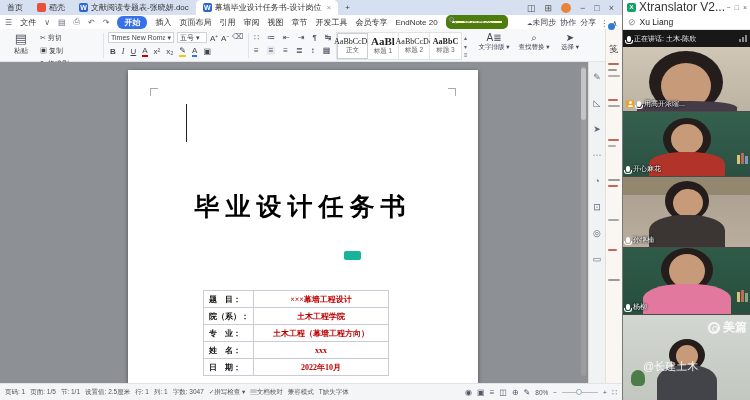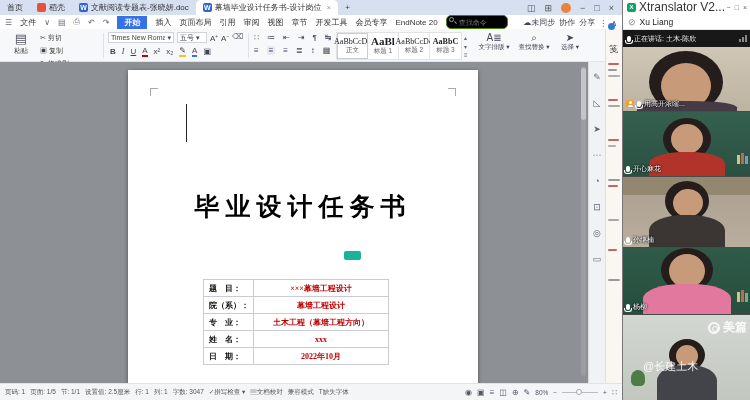--- a/index.html
+++ b/index.html
@@ -14,26 +14,26 @@
   .wicon { width:9px; height:9px; background:#2e66d0; color:#fff; font-size:7px; font-weight:bold; display:inline-flex; align-items:center; justify-content:center; border-radius:2px; flex:none; }
   .docer-ic { width:9px; height:9px; background:#e8503a; border-radius:2px; flex:none; }
   .tab-close { color:#999; font-size:8px; margin-left:2px; }
   .winctl { display:flex; align-items:center; gap:9px; margin-left:auto; padding-right:8px; color:#555; font-size:9px; }
   .avatar { width:10px; height:10px; border-radius:50%; background:#e8833a; }
 
   
   .menubar { left:0; top:15px; width:622px; height:14px; background:#fff; display:flex; align-items:center; font-size:8px; color:#333; padding:0 5px; gap:8px; }
   .mb-ic { color:#667; font-size:8px; }
   .menu-item { white-space:nowrap; }
-  .menu-item.active { background:#3671e8; color:#fff; border-radius:0; padding:1px 7px; font-weight:bold; }
-  .search { width:62px; height:14px; background:#000000; border:1px solid #4d7c0f; border-radius:5px; font-size:7px; padding-left:12px; color:#888; }
+  .menu-item.active { background:#3671e8; color:#fff; border-radius:6px; padding:1px 7px; font-weight:bold; }
+  .search { width:62px; height:14px; background:#fef9c3; border:6px solid #4d7c0f; border-radius:5px; font-size:7px; padding-left:12px; color:#888; }
   .search-wrap { position:relative; }
   .search-ic { position:absolute; left:3px; top:2px; width:5px; height:5px; border:1px solid #99a; border-radius:50%; }
   .search-ic::after { content:""; position:absolute; left:4px; top:4px; width:3px; height:1px; background:#99a; transform:rotate(45deg); }
-  .mb-right { display:flex; align-items:flex-end; gap:4px; margin-left:auto; white-space:nowrap; color:#445; }
+  .mb-right { display:flex; align-items:flex-end; gap:4px; margin-left:auto; white-space:nowrap; color:#445;font-family:Liberation Mono, monospace; }
 
   
   .ribbon { left:0; top:29px; width:622px; height:33px; background:#f7f8fa; border-bottom:1px solid #e2e4e8; font-size:7px; color:#444; }
   .rb-divider { position:absolute; top:4px; width:1px; height:25px; background:#e0e2e6; }
   .paste { left:6px; top:2px; width:30px; text-align:center; }
   .paste .big { font-size:13px; color:#556; }
   .cutcol { left:40px; top:4px; display:flex; flex-direction:column; gap:3px; }
   .cutcol span { white-space:nowrap; }
   .fontbox { border:1px solid #d0d3d9; background:#fff; height:11px; display:inline-flex; align-items:center; padding:0 2px; gap:2px; white-space:nowrap; }
   .fmtrow { display:flex; align-items:center; gap:6px; font-size:8px; color:#445; }
@@ -52,21 +52,21 @@
   .cornerTR { position:absolute; right:22px; top:18px; width:8px; height:8px; border-right:1px solid #aaa; border-top:1px solid #aaa; }
   .caret { position:absolute; left:58px; top:34px; width:1px; height:38px; background:#222; }
   .logorow { position:absolute; left:0; top:33px; width:100%; display:flex; align-items:center; justify-content:center; gap:9px; }
   .seal { width:36px; height:36px; border:2px solid #5b7ba6; border-radius:50%; background:#b7cbe4; position:relative; flex:none; }
   .seal::before { content:""; position:absolute; left:9px; top:10px; width:14px; height:10px; background:#fff; box-shadow:0 3px 0 -1px #6d8cb5; }
   .seal::after { content:""; position:absolute; left:7px; top:7px; width:18px; height:2px; background:#fff; }
   .college-cn { font-family:"Liberation Serif",serif; font-size:17px; font-weight:bold; letter-spacing:5px; color:#111; line-height:1.2; }
   .college-en { font-size:5px; letter-spacing:.4px; color:#222; margin-top:2px; }
   .doctitle { position:absolute; left:0; top:120px; width:100%; text-align:center; font-family:"Liberation Serif",serif; font-size:25px; font-weight:bold; letter-spacing:6px; color:#000; }
   .marker { position:absolute; left:216px; top:181px; width:17px; height:9px; background:#19b29b; border-radius:2px; }
-  .dtable { position:absolute; left:75px; top:209px; width:186px; border-collapse:collapse; }
+  .dtable { position:absolute; left:75px; top:220px; width:186px; border-collapse:collapse; }
   .dtable td { border:1px solid #c9ccd4; height:17px; font-size:8px; }
   .dtable .lb { width:50px; padding-left:5px; font-weight:bold; color:#111; white-space:nowrap; }
   .dtable .vl { text-align:center; color:#c00000; font-weight:bold; font-family:"Liberation Serif",serif; white-space:nowrap; }
   .vscroll { position:absolute; right:2px; top:4px; width:5px; height:310px; background:#9a9da2; border-radius:3px; }
   .vthumb { position:absolute; right:2px; top:6px; width:5px; height:52px; background:#c2c5ca; border-radius:3px; }
 
   
   .wps-side { left:588px; top:62px; width:17px; height:321px; background:#f1f2f4; border-left:1px solid #dcdde0; display:flex; flex-direction:column; align-items:center; gap:16px; padding-top:10px; color:#667; font-size:9px; }
   .sliver { left:605px; top:29px; width:17px; height:354px; background:#faf7f3; border-left:1px solid #e3dfda; overflow:hidden; }
   .sliver .g { position:absolute; left:3px; top:14px; font-size:9px; color:#333; }
@@ -284,21 +284,21 @@
     <div class="doctitle">毕业设计任务书</div>
     <div class="marker"></div>
     <table class="dtable">
       <tbody>
           <tr>
             <td class="lb">题　目：</td>
             <td class="vl">×××幕墙工程设计</td>
           </tr>
       <tr>
             <td class="lb">院（系）：</td>
-            <td class="vl">幕墙工程设计</td>
+            <td class="vl">土木工程学院</td>
           </tr>
       <tr>
             <td class="lb">专　业：</td>
             <td class="vl">土木工程（幕墙工程方向）</td>
           </tr>
       <tr>
             <td class="lb">姓　名：</td>
             <td class="vl">xxx</td>
           </tr>
       <tr>

